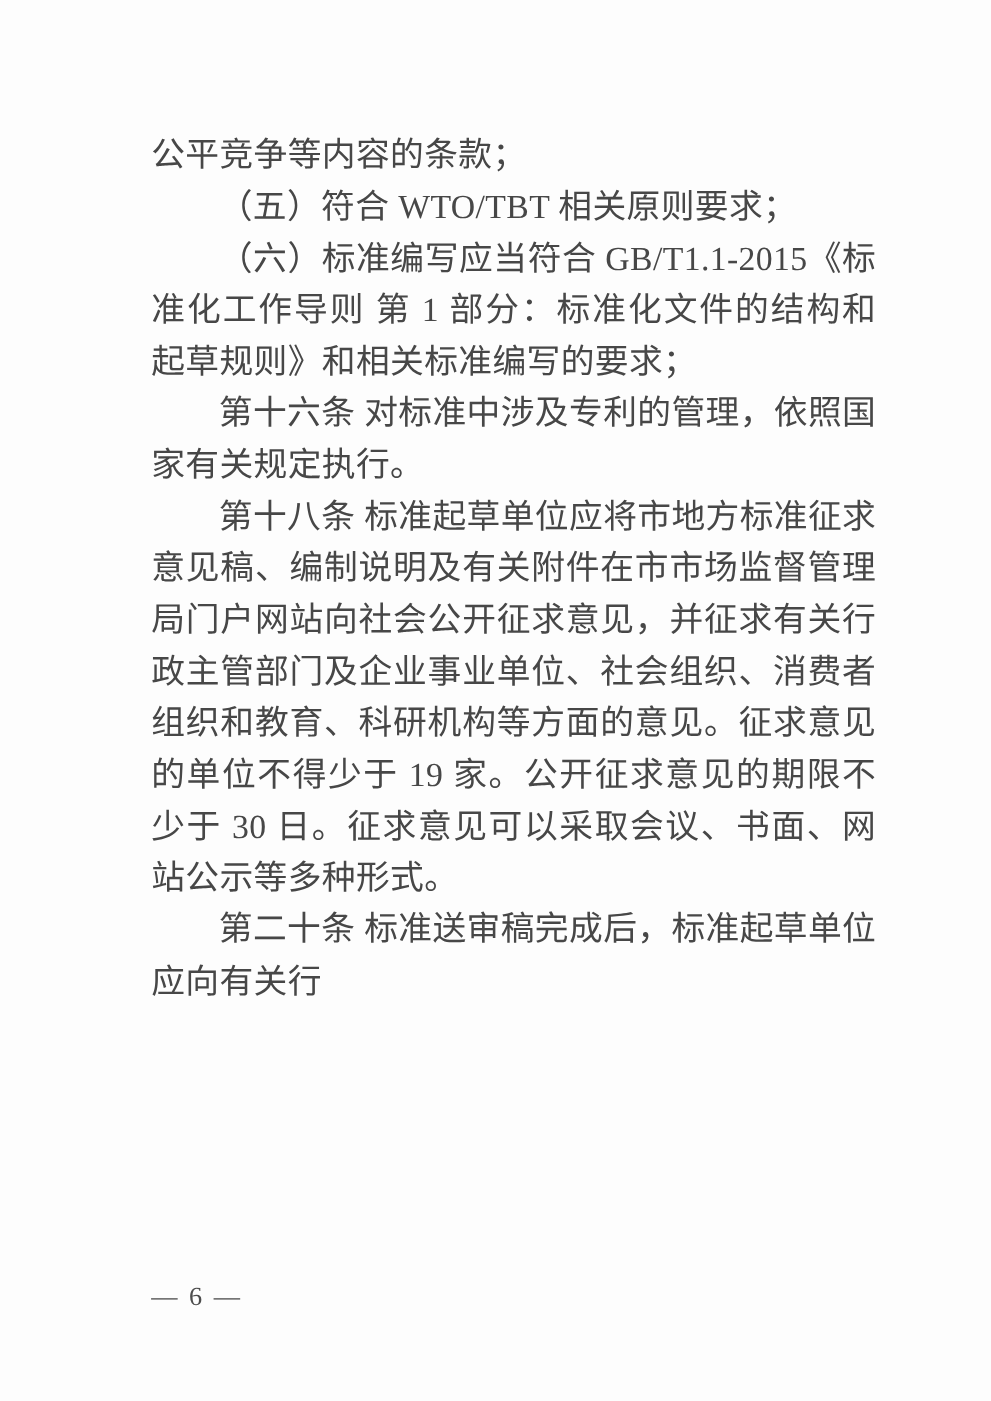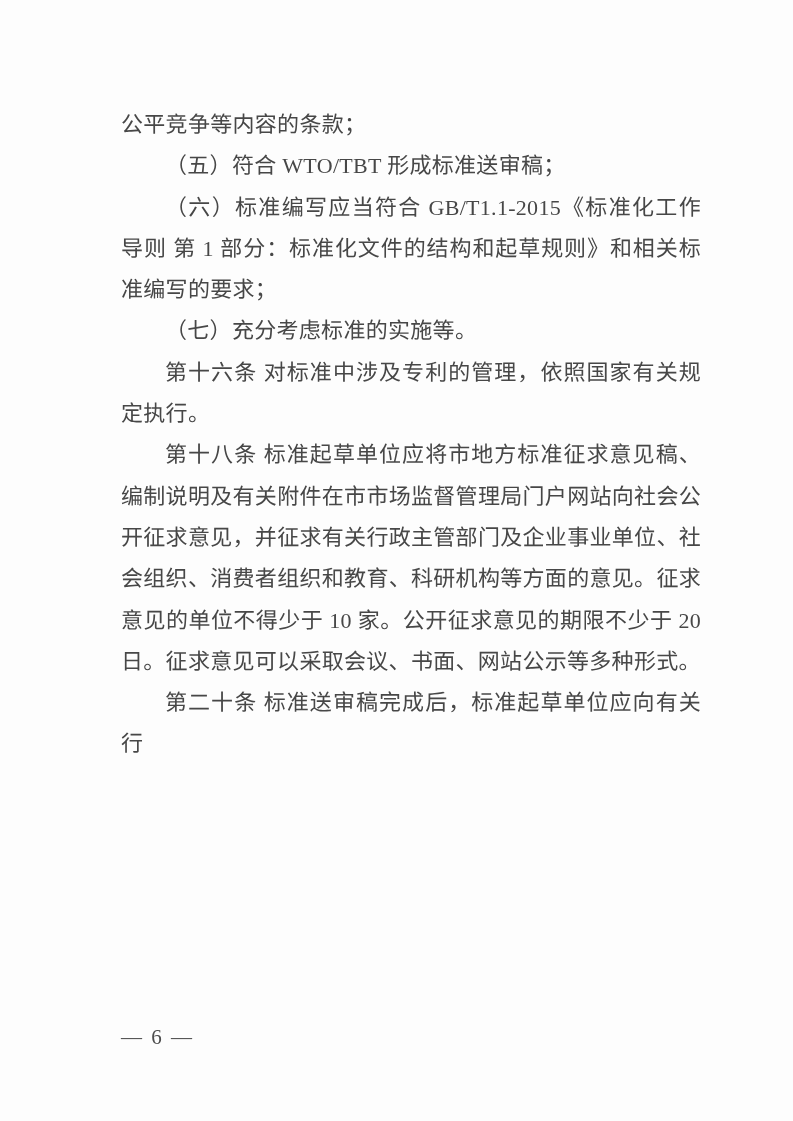--- a/index.html
+++ b/index.html
@@ -18,21 +18,21 @@
   }
   .content {
     position: absolute;
     left: 121px;
     top: 104px;
     width: 580px;
   }
   .para {
     margin: 0;
     padding: 0;
-    font-size: 22px;
+    font-size: 27px;
     line-height: 41.3px;
     text-align: justify;
     text-justify: inter-character;
     letter-spacing: 0.3px;
     word-break: normal;
   }
   .para.indent {
     text-indent: 2em;
   }
   .footer {
@@ -44,22 +44,21 @@
     letter-spacing: 2px;
     color: #4d4d4d;
   }
 </style>
 </head>
 <body>
 
 <div class="page">
   <div class="content">
     <p class="para">公平竞争等内容的条款；</p>
-    <p class="para indent">（五）符合 WTO/TBT 形成标准送审稿；</p>
+    <p class="para indent">（五）符合 WTO/TBT 相关原则要求；</p>
     <p class="para indent">（六）标准编写应当符合 GB/T1.1-2015《标准化工作导则 第 1 部分：标准化文件的结构和起草规则》和相关标准编写的要求；</p>
-    <p class="para indent">（七）充分考虑标准的实施等。</p>
     <p class="para indent">第十六条 对标准中涉及专利的管理，依照国家有关规定执行。</p>
-    <p class="para indent">第十八条 标准起草单位应将市地方标准征求意见稿、编制说明及有关附件在市市场监督管理局门户网站向社会公开征求意见，并征求有关行政主管部门及企业事业单位、社会组织、消费者组织和教育、科研机构等方面的意见。征求意见的单位不得少于 10 家。公开征求意见的期限不少于 20 日。征求意见可以采取会议、书面、网站公示等多种形式。</p>
+    <p class="para indent">第十八条 标准起草单位应将市地方标准征求意见稿、编制说明及有关附件在市市场监督管理局门户网站向社会公开征求意见，并征求有关行政主管部门及企业事业单位、社会组织、消费者组织和教育、科研机构等方面的意见。征求意见的单位不得少于 19 家。公开征求意见的期限不少于 30 日。征求意见可以采取会议、书面、网站公示等多种形式。</p>
     <p class="para indent">第二十条 标准送审稿完成后，标准起草单位应向有关行</p>
   </div>
 
   <div class="footer">— 6 —</div>
 </div>
 
 </body></html>

